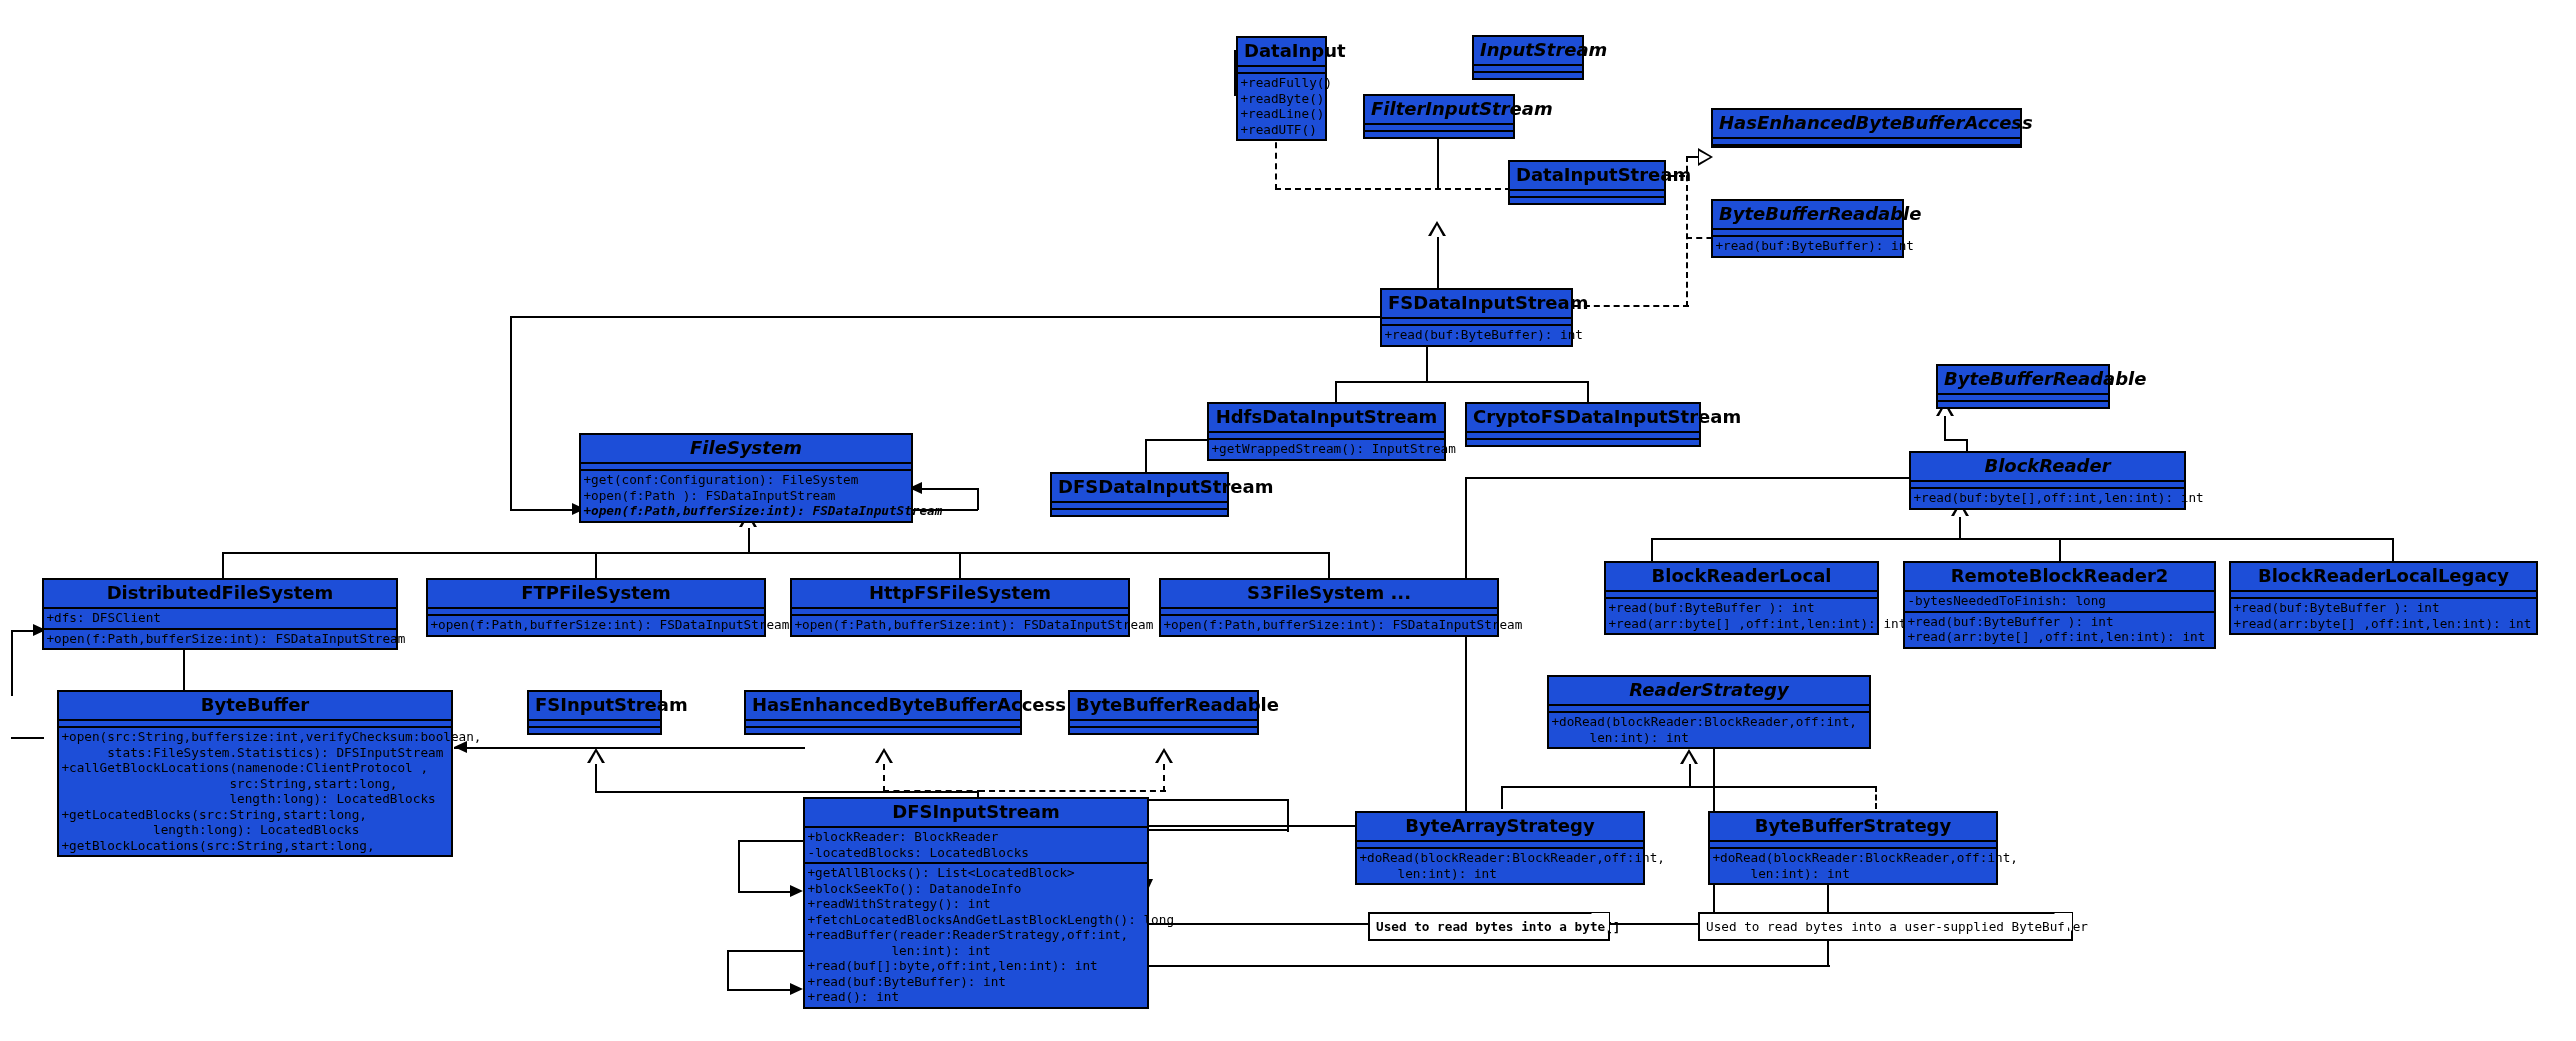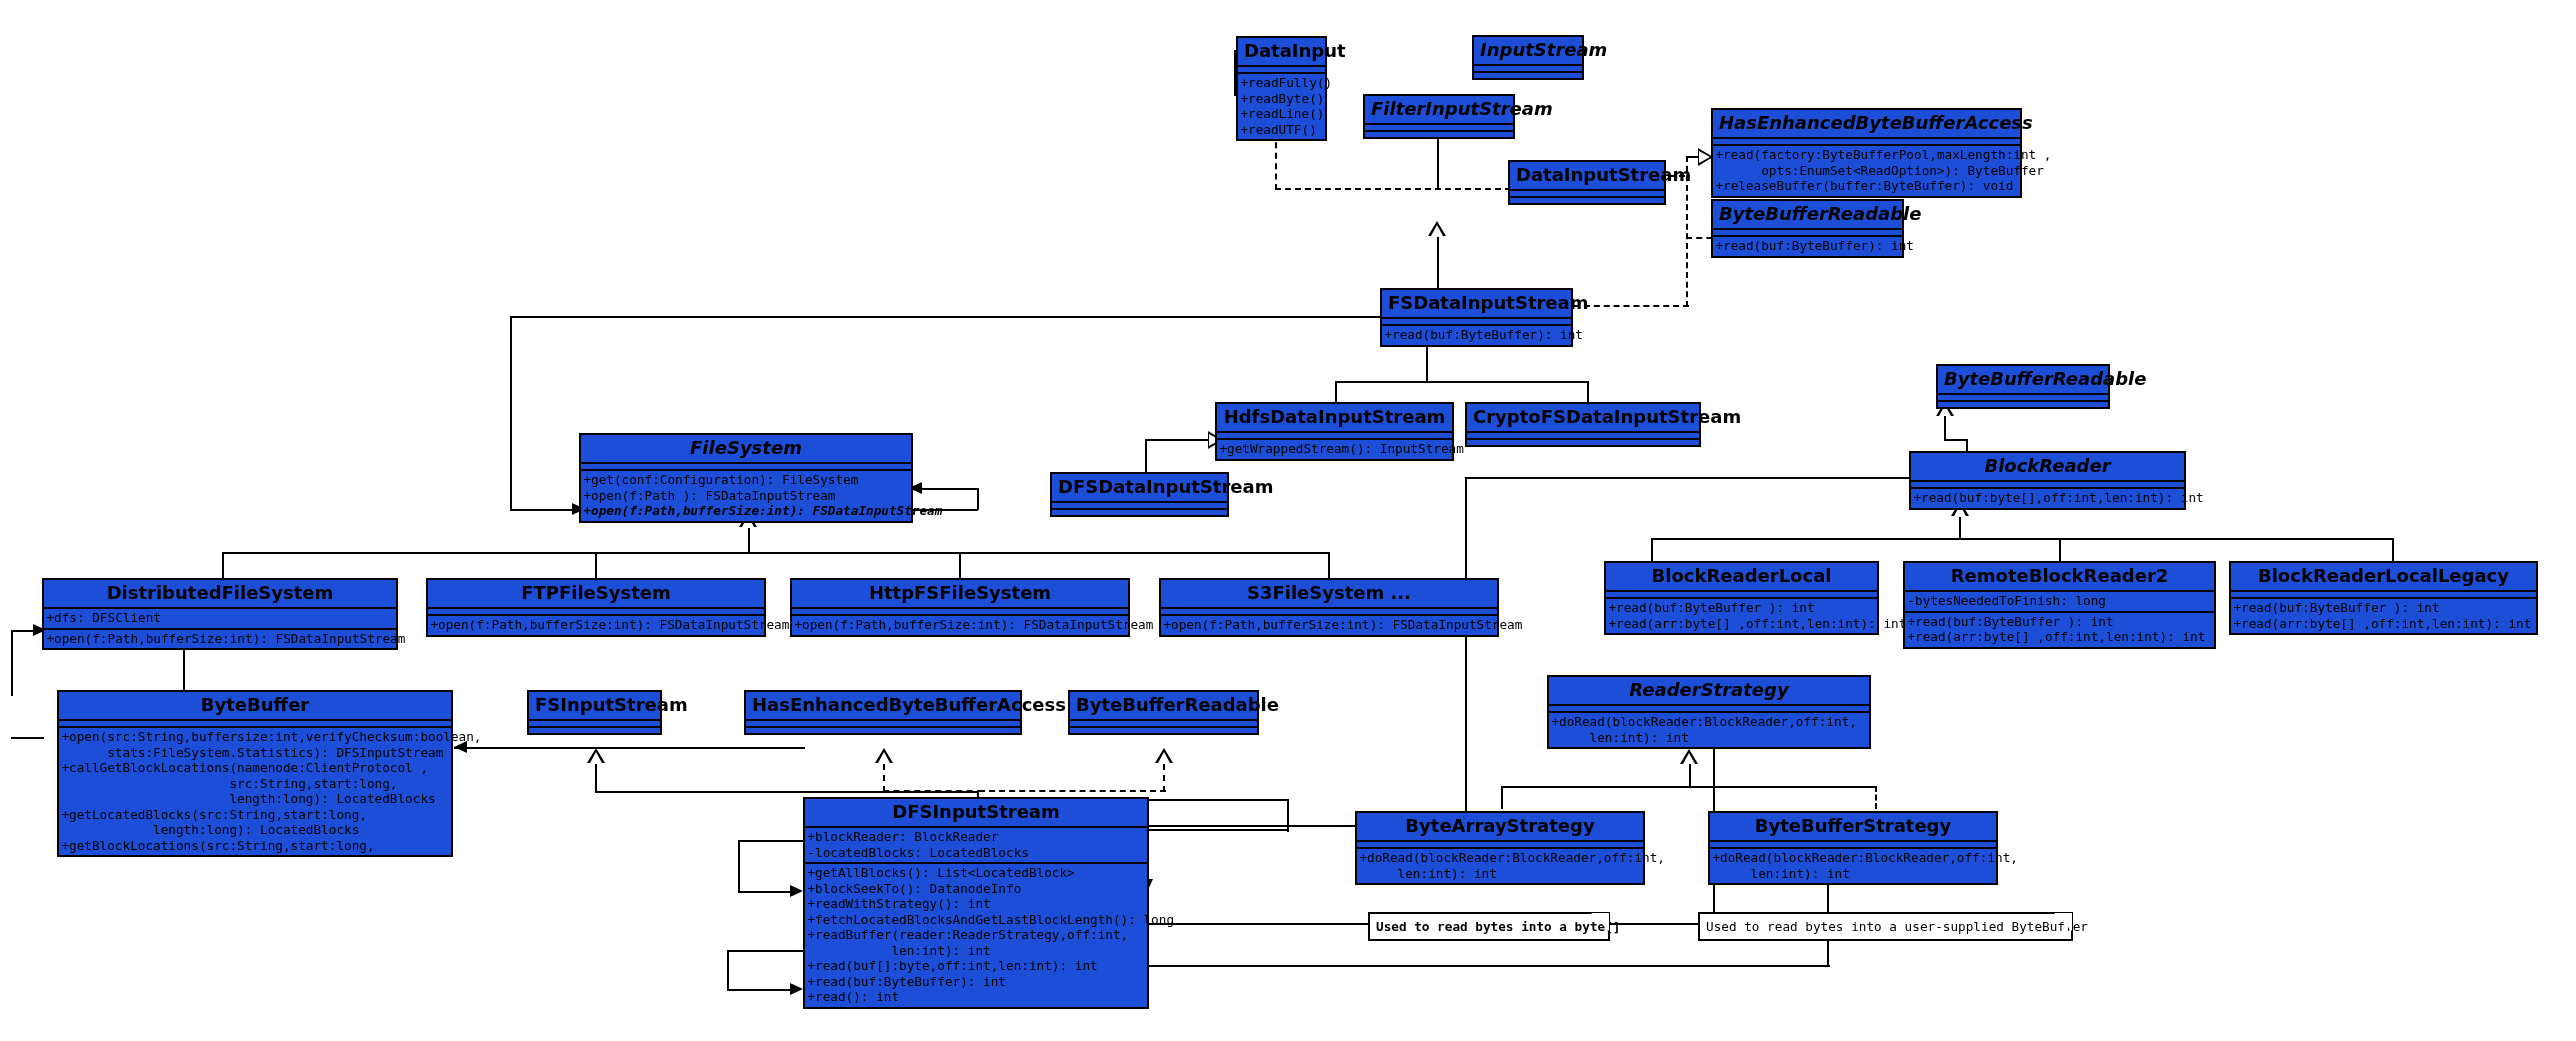--- a/index.html
+++ b/index.html
@@ -317,40 +317,39 @@
     <div class="attrs empty"></div>
     <div class="sep"></div>
     <div class="ops empty"></div>
   </div>
 
   <div class="uml iface" style="left:1711px; top:108px; width:311px;">
     <div class="name">HasEnhancedByteBufferAccess</div>
     <div class="sep"></div>
     <div class="attrs empty"></div>
     <div class="sep"></div>
-    <div class="ops"><div>+read(factory:ByteBufferPool,maxLength:int ,</div><div>      opts:EnumSet&lt;ReadOption&gt;): ByteBuffer</div><div>+releaseBuffer(buffer:ByteBuffer): void</div></div>
   </div>
 
   <div class="uml iface" style="left:1711px; top:199px; width:193px;">
     <div class="name">ByteBufferReadable</div>
     <div class="sep"></div>
     <div class="attrs empty"></div>
     <div class="sep"></div>
     <div class="ops"><div>+read(buf:ByteBuffer): int</div></div>
   </div>
 
   <div class="uml" style="left:1380px; top:288px; width:193px;">
     <div class="name">FSDataInputStream</div>
     <div class="sep"></div>
     <div class="attrs empty"></div>
     <div class="sep"></div>
     <div class="ops"><div>+read(buf:ByteBuffer): int</div></div>
   </div>
 
-  <div class="uml" style="left:1207px; top:402px; width:239px;margin-left:8px;">
+  <div class="uml" style="left:1207px; top:402px; width:239px;">
     <div class="name">HdfsDataInputStream</div>
     <div class="sep"></div>
     <div class="attrs empty"></div>
     <div class="sep"></div>
     <div class="ops"><div>+getWrappedStream(): InputStream</div></div>
   </div>
 
   <div class="uml" style="left:1465px; top:402px; width:236px;">
     <div class="name">CryptoFSDataInputStream</div>
     <div class="sep"></div>

